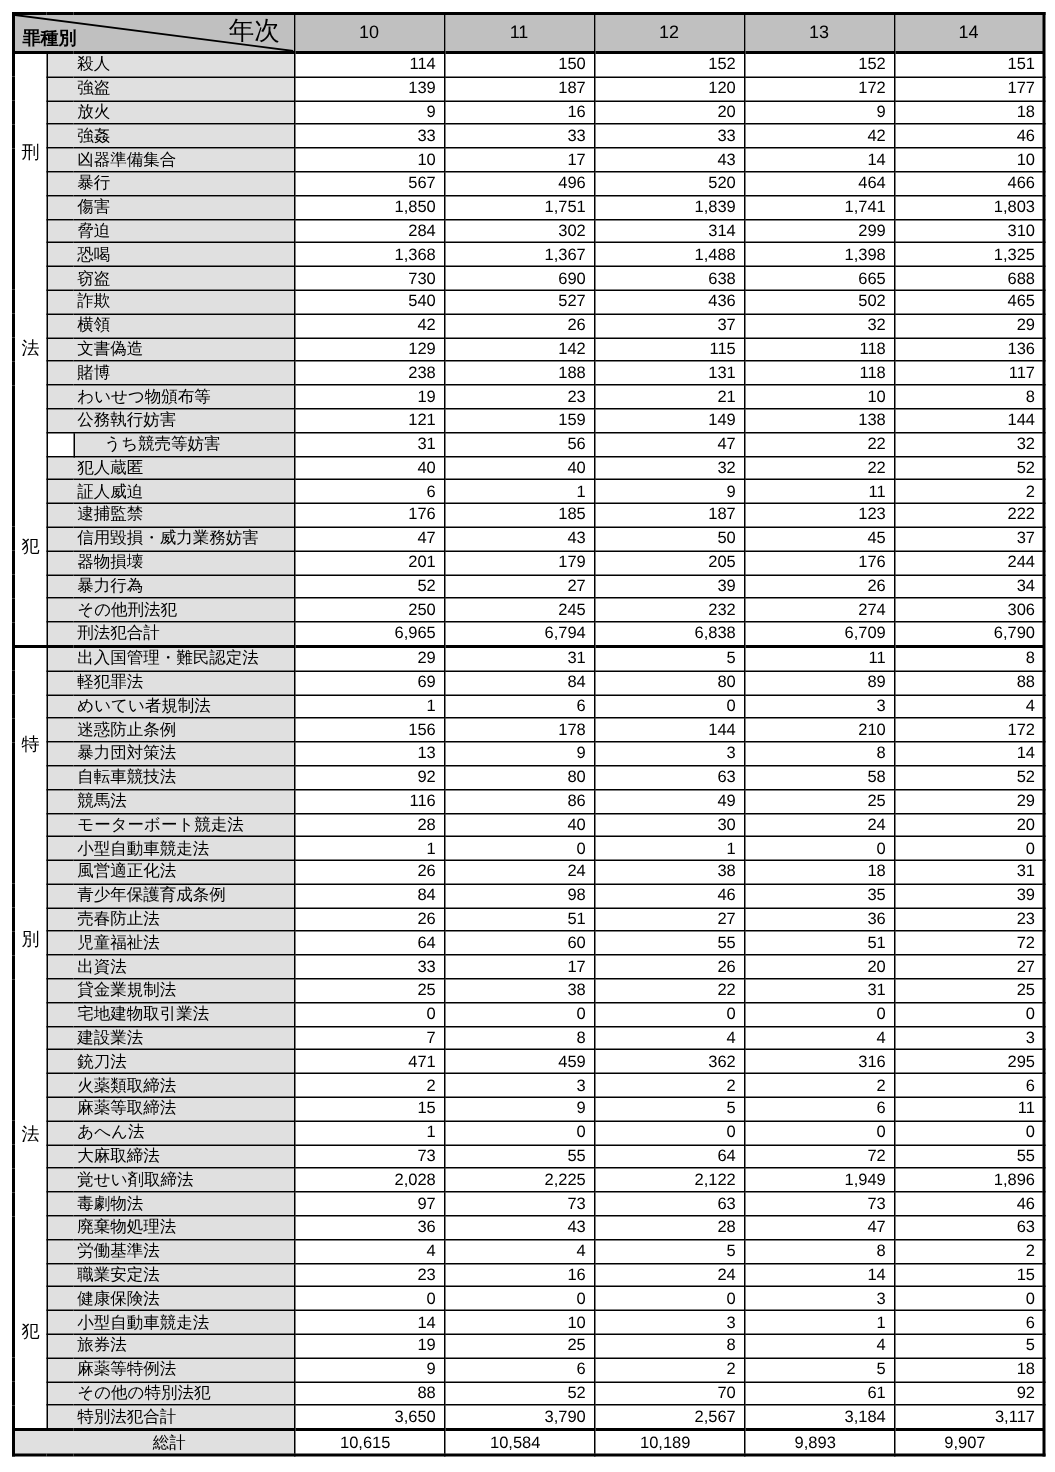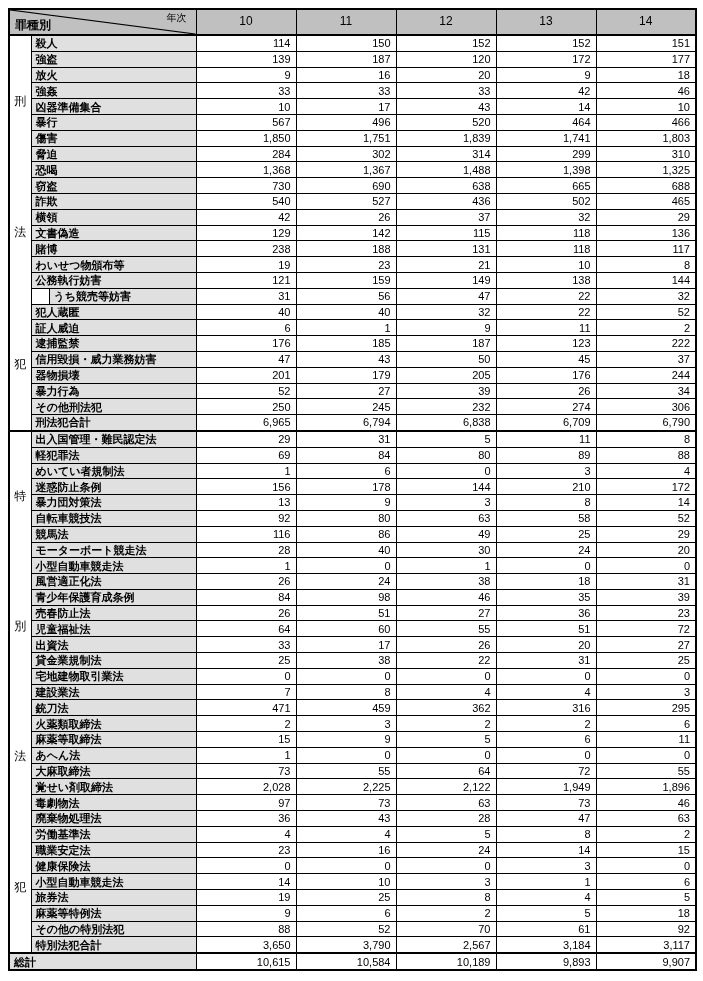--- a/index.html
+++ b/index.html
@@ -20,33 +20,33 @@
     border:1px solid var(--border,#000);
     font-size:11px;line-height:1.1;padding:0;overflow:hidden;white-space:nowrap;
   }
   thead th{
     background:var(--header-bg,#c0c0c0);
     height:24px;font-weight:normal;font-size:12px;text-align:center;
     border-bottom:2px solid var(--border,#000);
   }
   th.corner{position:relative;padding:0;}
   th.corner svg{position:absolute;left:0;top:0;width:100%;height:100%;}
-  th.corner .lbl-top{position:absolute;top:2px;right:9px;font-size:10px;}
+  th.corner .lbl-top{position:absolute;top:2px;right:9px;font-size:17px;}
   th.corner .lbl-bottom{position:absolute;bottom:2px;left:5px;font-size:12px;font-weight:bold;}
   tbody td{height:14.8px;}
   td.vstrip{background:#ffffff;vertical-align:middle;padding:0;}
   td.vstrip .wrap{
     display:flex;flex-direction:column;justify-content:space-around;
     align-items:center;height:100%;font-size:12px;
   }
-  td.rlabel{background:var(--label-bg,#e0e0e0);text-align:left;padding-left:4px;font-weight:bold;}
+  td.rlabel{background:var(--label-bg,#e0e0e0);text-align:left;padding-left:20px;}
   td.indent-gap{background:#ffffff;}
   td.num{background:#ffffff;text-align:right;padding-right:5px;}
   tr.section-start td{border-top:2px solid var(--border,#000);}
-  tr.total-row td{border-top:2px solid var(--border,#000);}
+  tr.total-row td{border-top:2px solid var(--border,#000);text-align:center;}
 </style>
 </head>
 <body style="background: rgb(255, 255, 255);">
 
 <div class="sheet">
   <table>
     <colgroup>
       <col class="c-strip">
         <col class="c-indent">
         <col class="c-label">

